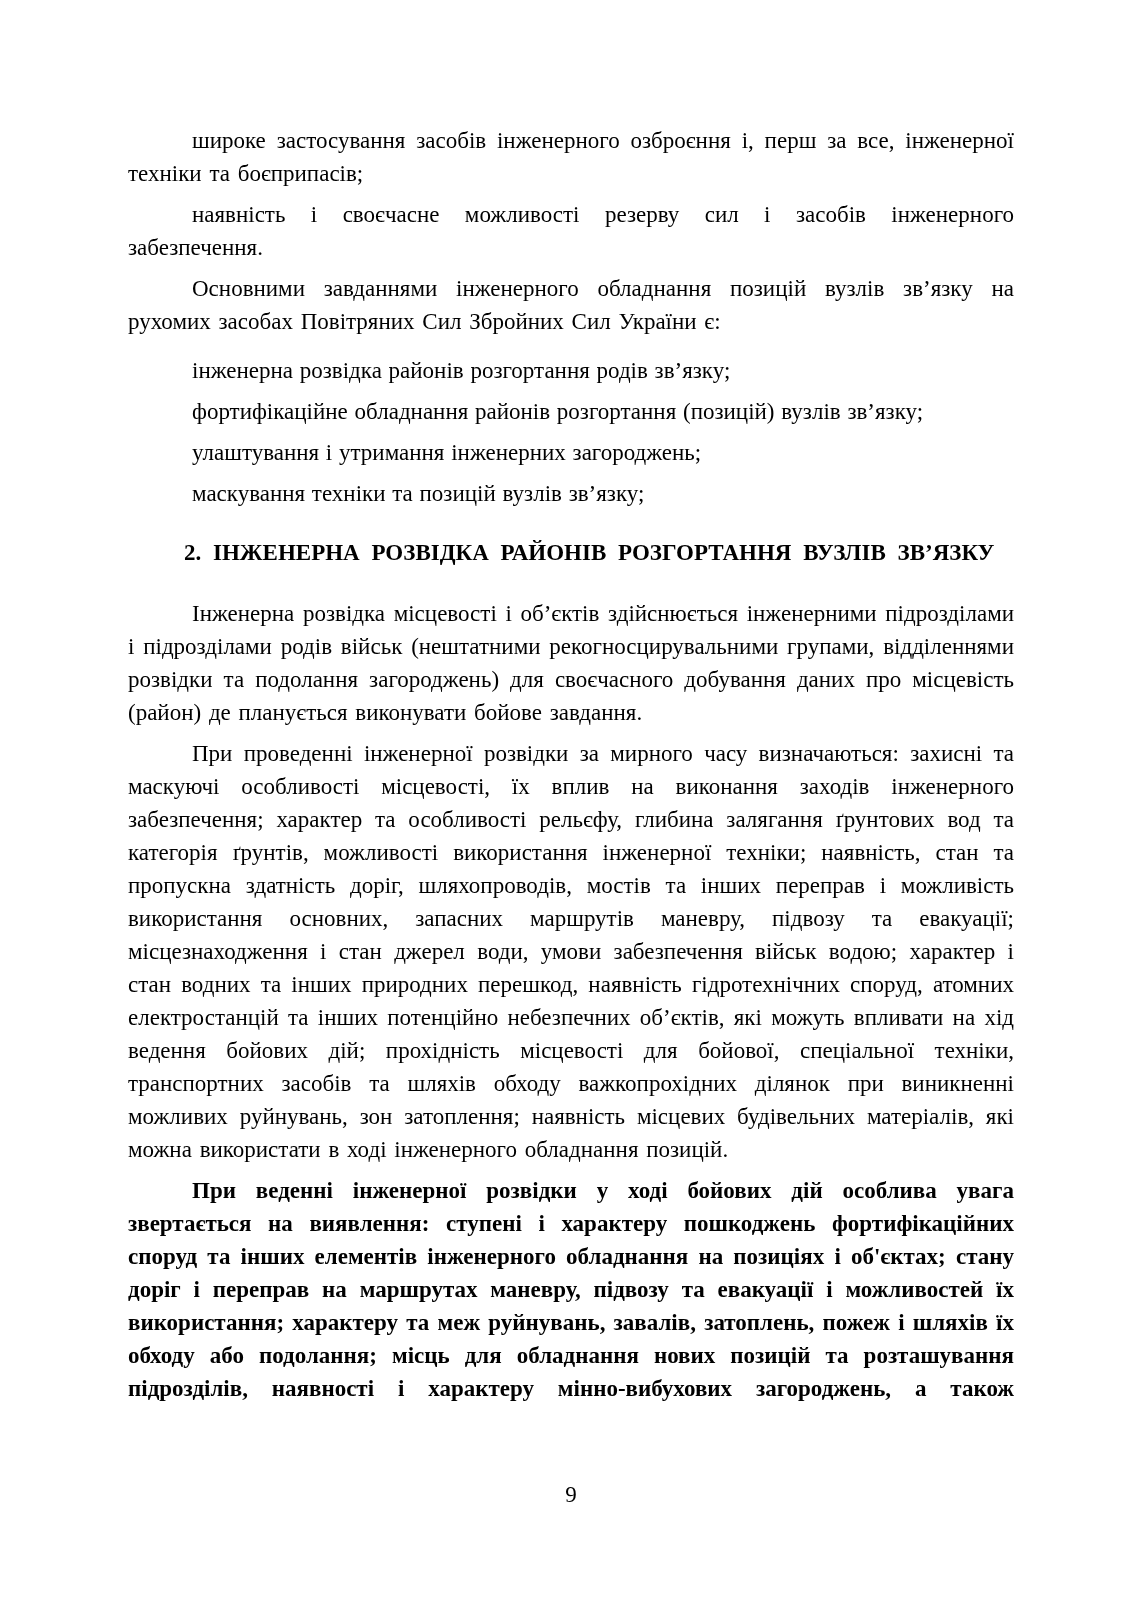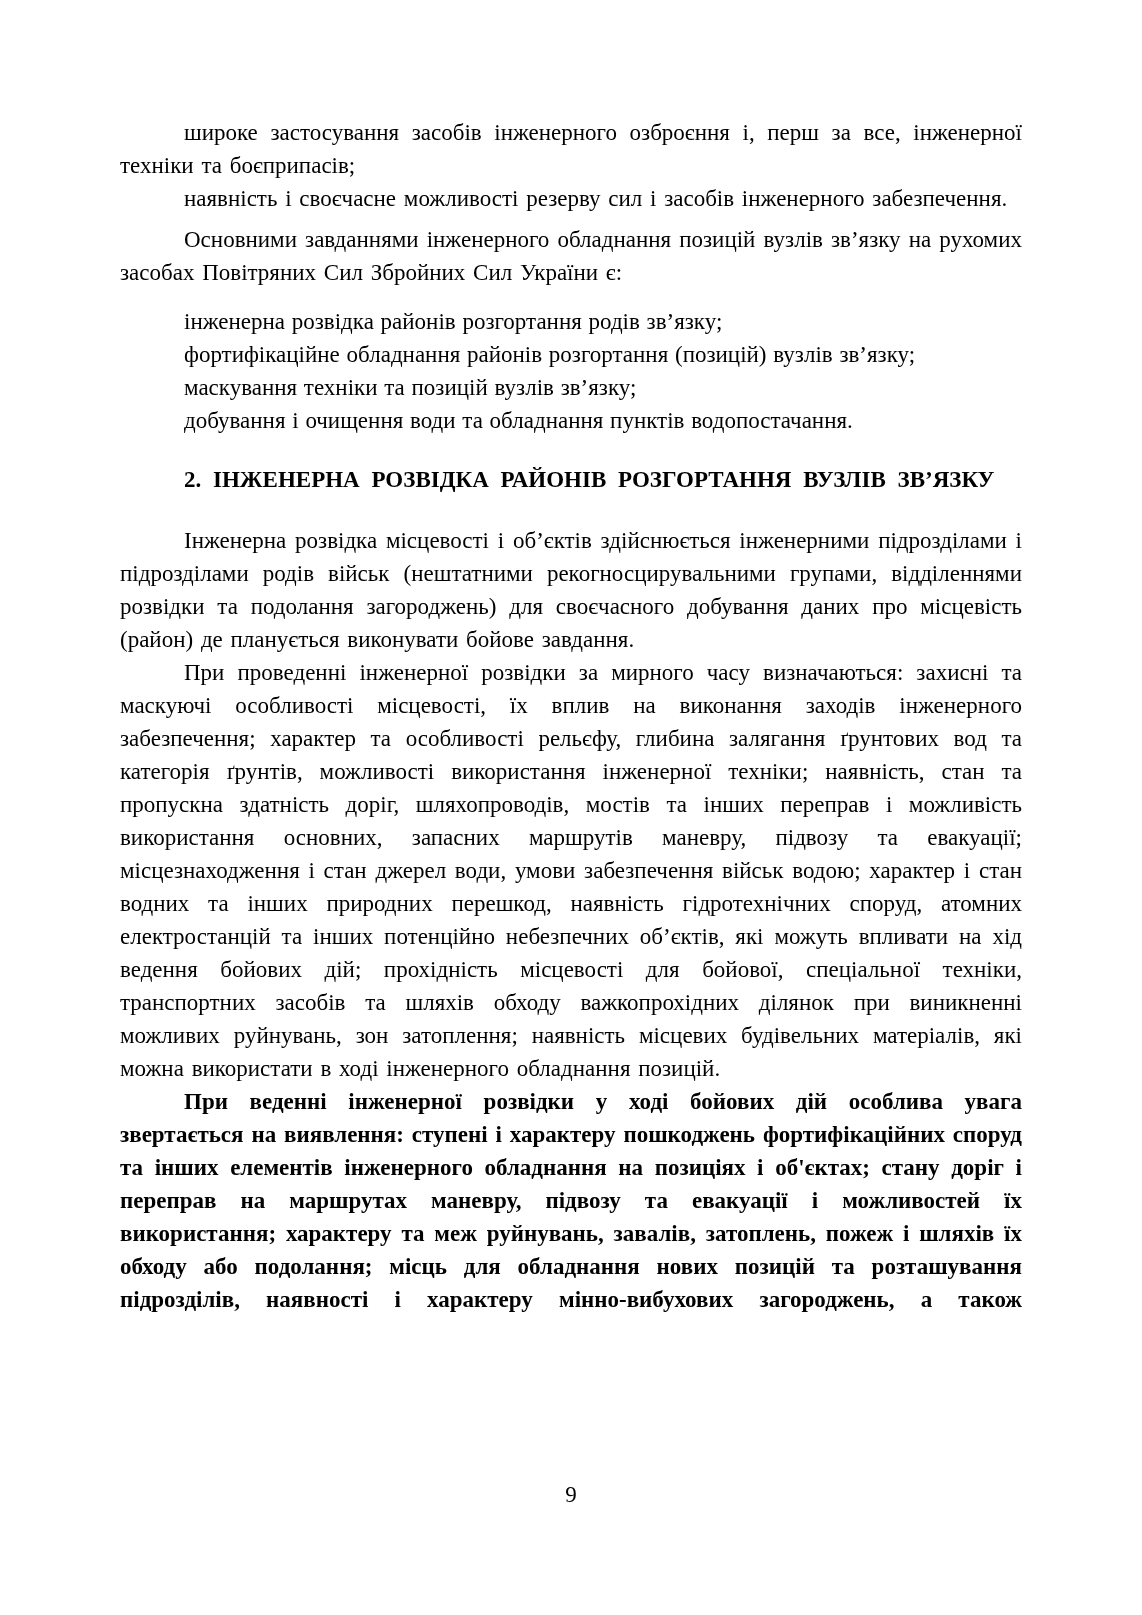--- a/index.html
+++ b/index.html
@@ -16,21 +16,21 @@
   .page {
     position: relative;
     box-sizing: border-box;
     width: 1142px;
     height: 1615px;
     padding: 116px 120px 0 120px;
     background: #ffffff;
     overflow: hidden;
   }
   .para {
-    margin: 0;
+    margin: 8px;
     font-size: 23px;
     line-height: 33px;
     text-align: justify;
     text-indent: 64px;
     word-spacing: 2px;
   }
   .space-before {
     margin-top: 8px;
   }
   .list {
@@ -69,22 +69,22 @@
 
   <p class="para">широке застосування засобів інженерного озброєння і, перш за все, інженерної техніки та боєприпасів;</p>
 
   <p class="para">наявність і своєчасне можливості резерву сил і засобів інженерного забезпечення.</p>
 
   <p class="para space-before">Основними завданнями інженерного обладнання позицій вузлів зв’язку на рухомих засобах Повітряних Сил Збройних Сил України є:</p>
 
   <div class="list">
     <p class="para">інженерна розвідка районів розгортання родів зв’язку;</p>
     <p class="para">фортифікаційне обладнання районів розгортання (позицій) вузлів зв’язку;</p>
+    <p class="para">улаштування і утримання інженерних загороджень;</p>
     <p class="para">маскування техніки та позицій вузлів зв’язку;</p>
-    <p class="para">добування і очищення води та обладнання пунктів водопостачання.</p>
   </div>
 
   <h2 class="heading">2. ІНЖЕНЕРНА РОЗВІДКА РАЙОНІВ РОЗГОРТАННЯ ВУЗЛІВ ЗВ’ЯЗКУ</h2>
 
   <p class="para">Інженерна розвідка місцевості і об’єктів здійснюється інженерними підрозділами і підрозділами родів військ (нештатними рекогносцирувальними групами, відділеннями розвідки та подолання загороджень) для своєчасного добування даних про місцевість (район) де планується виконувати бойове завдання.</p>
 
   <p class="para">При проведенні інженерної розвідки за мирного часу визначаються: захисні та маскуючі особливості місцевості, їх вплив на виконання заходів інженерного забезпечення; характер та особливості рельєфу, глибина залягання ґрунтових вод та категорія ґрунтів, можливості використання інженерної техніки; наявність, стан та пропускна здатність доріг, шляхопроводів, мостів та інших переправ і можливість використання основних, запасних маршрутів маневру, підвозу та евакуації; місцезнаходження і стан джерел води, умови забезпечення військ водою; характер і стан водних та інших природних перешкод, наявність гідротехнічних споруд, атомних електростанцій та інших потенційно небезпечних об’єктів, які можуть впливати на хід ведення бойових дій; прохідність місцевості для бойової, спеціальної техніки, транспортних засобів та шляхів обходу важкопрохідних ділянок при виникненні можливих руйнувань, зон затоплення; наявність місцевих будівельних матеріалів, які можна використати в ході інженерного обладнання позицій.</p>
 
   <p class="para justify-last">При веденні інженерної розвідки у ході бойових дій особлива увага звертається на виявлення: ступені і характеру пошкоджень фортифікаційних споруд та інших елементів інженерного обладнання на позиціях і об'єктах; стану доріг і переправ на маршрутах маневру, підвозу та евакуації і можливостей їх використання; характеру та меж руйнувань, завалів, затоплень, пожеж і шляхів їх обходу або подолання; місць для обладнання нових позицій та розташування підрозділів, наявності і характеру мінно-вибухових загороджень, а також</p>
 

